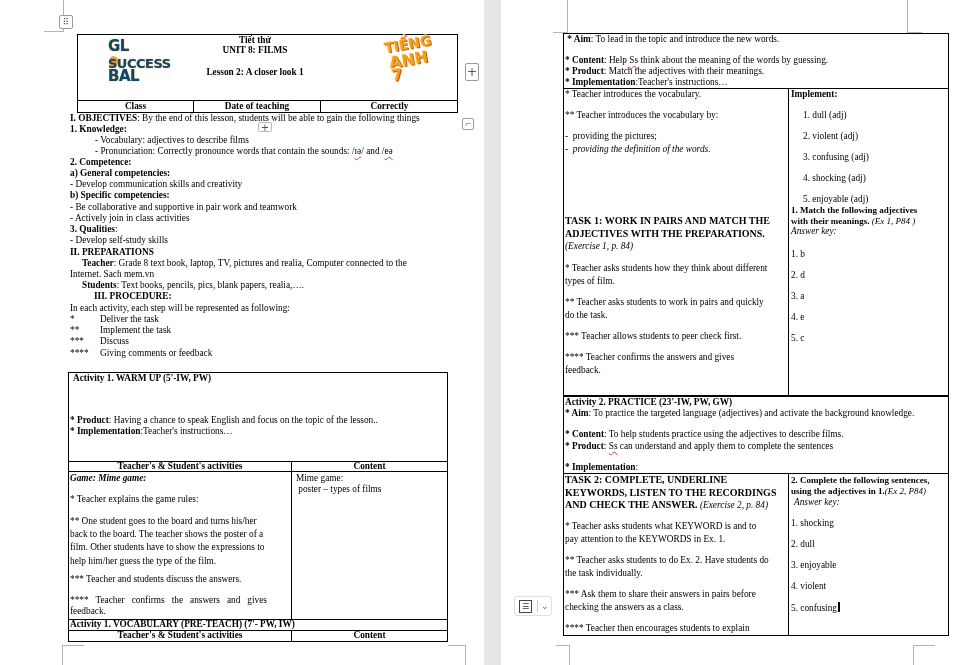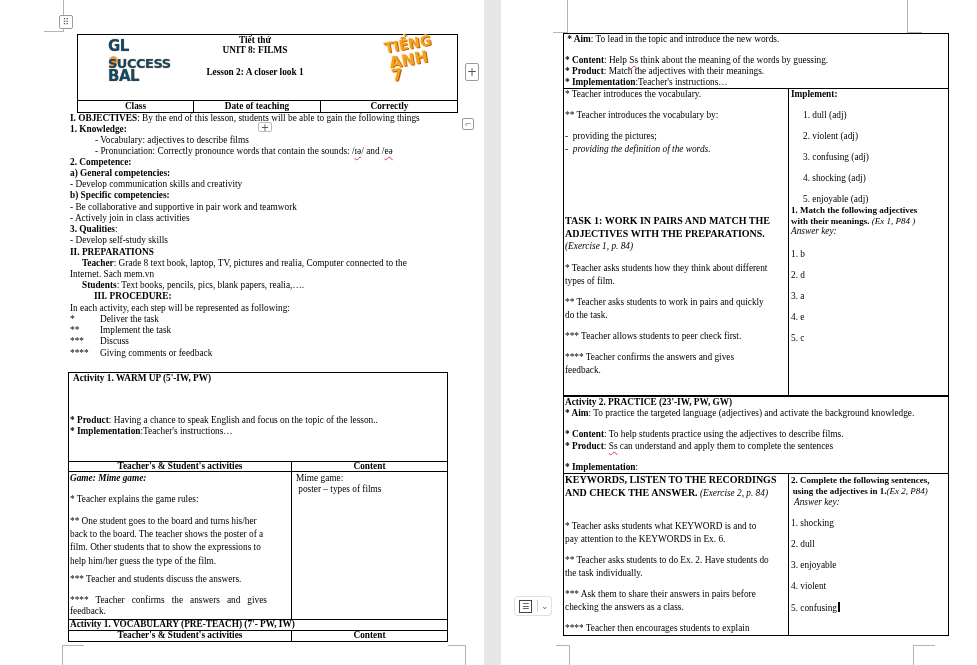--- a/index.html
+++ b/index.html
@@ -92,21 +92,21 @@
   <div class="hl" style="left:68px;top:471px;width:380px;"></div>
   <div class="vl" style="left:291px;top:461px;height:158px;"></div>
   <div class="abs f b center" style="left:69px;top:461px;width:222px;">Teacher's &amp; Student's activities</div>
   <div class="abs f b center" style="left:292px;top:461px;width:155px;">Content</div>
 
   <div class="abs f b i" style="left:70px;top:473px;">Game: Mime game:</div>
   <div class="abs f" style="left:70px;top:494px;">* Teacher explains the game rules:</div>
   <div class="abs f" style="left:70px;top:515px;line-height:13.2px;">
     <div>** One student goes to the board and turns his/her</div>
     <div>back to the board.  The teacher shows the poster of a</div>
-    <div>film. Other students that to show the expressions to</div>
+    <div>film. Other students have to show the expressions to</div>
     <div>help him/her guess the type of the film.</div>
   </div>
   <div class="abs f" style="left:70px;top:574px;">*** Teacher and students discuss the answers.</div>
   <div class="abs f" style="left:70px;top:595px;">
     <div style="white-space:pre;">****   Teacher   confirms   the   answers   and   gives</div>
     <div>feedback.</div>
   </div>
   <div class="abs f" style="left:296px;top:473px;">
     <div>Mime game:</div>
     <div style="white-space:pre;"> poster – types of films</div>
@@ -184,38 +184,39 @@
   <div class="box" style="left:62px;top:396px;width:386px;height:240px;"></div>
   <div class="abs f b" style="left:64px;top:397px;">Activity 2. PRACTICE (23'-IW, PW, GW)</div>
   <div class="abs f" style="left:64px;top:408px;"><span class="b">* Aim</span><span>: To practice  the targeted language (adjectives) and activate the background knowledge.</span></div>
   <div class="abs f" style="left:64px;top:441px;"><span class="b">* Product</span><span style="white-space:pre;">: </span><span class="squig">Ss</span><span> can understand and apply them to complete the sentences</span></div>
   <div class="abs f" style="left:64px;top:429px;"><span class="b">* Content</span><span>: To help students practice using the adjectives to describe films.</span></div>
   <div class="abs f" style="left:64px;top:462px;"><span class="b">* Implementation</span><span>:</span></div>
   <div class="hl" style="left:62px;top:473px;width:386px;"></div>
   <div class="vl" style="left:287px;top:473px;height:163px;"></div>
 
   <div class="abs f b" style="left:64px;top:474px;font-size:10px;line-height:12.5px;">
+    <div>TASK 2: COMPLETE, UNDERLINE</div>
     <div>KEYWORDS, LISTEN TO THE RECORDINGS</div>
     <div><span>AND CHECK THE ANSWER.</span><span class="i" style="font-weight:normal;font-size:9.3px;"> (Exercise 2, p. 84)</span></div>
   </div>
   <div class="abs f" style="left:64px;top:520px;line-height:12.5px;">
     <div>* Teacher asks students what KEYWORD is and to</div>
-    <div>pay attention to the KEYWORDS in Ex. 6.</div>
+    <div>pay attention to the KEYWORDS in Ex. 1.</div>
   </div>
   <div class="abs f" style="left:64px;top:554px;line-height:12.5px;">
     <div>** Teacher asks students to do Ex. 2. Have students do</div>
     <div>the task individually.</div>
   </div>
   <div class="abs f" style="left:64px;top:588px;line-height:12.5px;">
     <div>*** Ask them to share their answers in pairs before</div>
     <div>checking the answers  as a class.</div>
   </div>
   <div class="abs f" style="left:64px;top:623px;">**** Teacher then encourages  students to explain</div>
 
-  <div class="abs f b" style="left:290px;top:475px;font-size:9px;line-height:10.5px;text-align:center;">
+  <div class="abs f b" style="left:290px;top:475px;font-size:9px;line-height:10.5px;">
     <div>2. Complete the following sentences,</div>
     <div><span>using the adjectives in 1.</span><span class="i" style="font-weight:normal;">(Ex 2, P84)</span></div>
   </div>
   <div class="abs f i" style="left:293px;top:497px;">Answer key:</div>
   <div class="abs f" style="left:290px;top:518px;">1. shocking</div>
   <div class="abs f" style="left:290px;top:539px;">2. dull</div>
   <div class="abs f" style="left:290px;top:560px;text-align:right;">3. enjoyable</div>
   <div class="abs f" style="left:290px;top:581px;">4. violent</div>
   <div class="abs f" style="left:290px;top:602px;"><span>5. confusing</span><span class="cursor"></span></div>
 </div>

